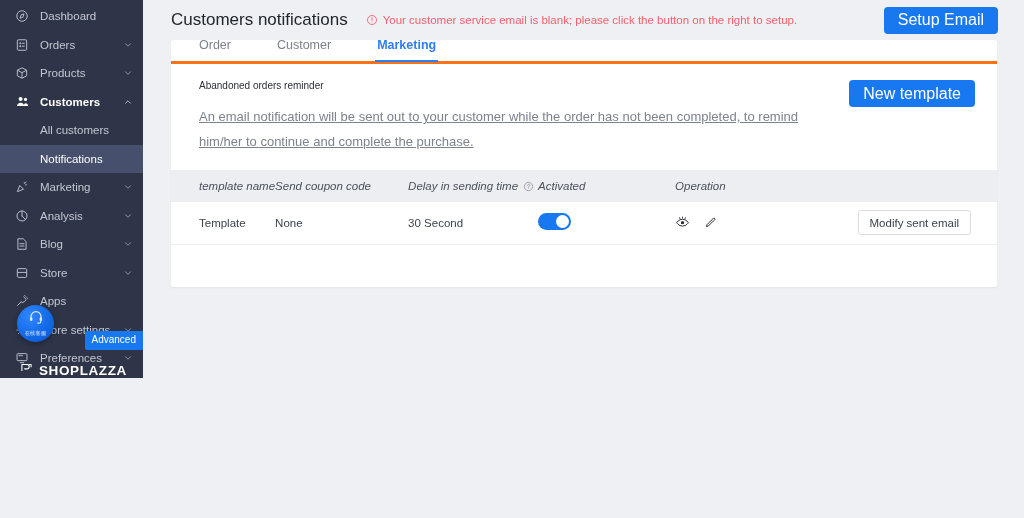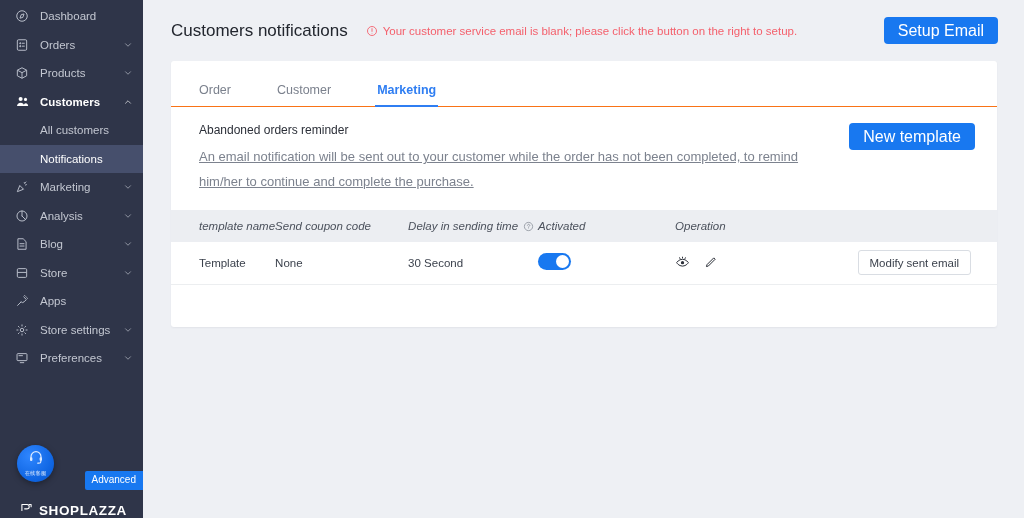--- a/index.html
+++ b/index.html
@@ -6,21 +6,21 @@
   html, body {
     width: 1024px; height: 518px;
     font-family: "Liberation Sans", sans-serif;
     background: #eef0f4;
     overflow: hidden;
   }
   .app { display: flex; width: 1024px; height: 518px; }
 
   
   .sidebar {
-    width: 143px; height: 518px;
+    width: 143px; height: 378px;
     background: #2f3549;
     position: relative;
     flex: 0 0 143px;
     overflow: hidden;
   }
   .nav { padding-top: 2px; }
   .nav-item {
     display: flex; align-items: center;
     height: 28.5px;
     padding: 0 10px 0 14px;
@@ -87,21 +87,21 @@
     background: #1878f0; color: #fff;
     font-size: 10px; line-height: 1;
     padding: 4px 7px 5px 7px;
     border-radius: 2px 0 0 2px;
     white-space: nowrap;
   }
 
   
   .main { flex: 1; height: 518px; background: #eef0f4; overflow: hidden; }
   .topbar {
-    height: 61px; display: flex; align-items: center;
+    height: 40px; display: flex; align-items: center;
     padding: 0 26px 0 28px;
   }
   .page-title {
     font-size: 17px; color: #22262e; font-weight: normal;
     white-space: nowrap;
   }
   .warn {
     display: flex; align-items: center;
     margin-left: 18px; color: #f4606c; font-size: 11.5px;
     white-space: nowrap;
@@ -117,43 +117,43 @@
 
   .card {
     margin: 0 28px 0 28px;
     background: #ffffff;
     border-radius: 3px;
     width: 826px;
     box-shadow: 0 1px 2px rgba(30,40,60,.06);
   }
   .tabs {
     display: flex; align-items: flex-end;
-    height: 46px;
-    border-bottom: 1px solid #f97316;
+    height: 24px;
+    border-bottom: 3px solid #f97316;
     padding-left: 28px;
   }
   .tab {
     font-size: 12.5px; color: #7b818d;
     padding: 0 0 9px 0; margin-right: 46px;
     cursor: pointer; position: relative;
     white-space: nowrap;
   }
   .tab.active { color: #2f7ef2; font-weight: bold; }
   .tab.active::after {
     content: ""; position: absolute;
     left: -2px; right: -2px; bottom: -1px;
     height: 2px; background: #2f7ef2;
   }
 
   .desc-row {
     display: flex; align-items: flex-start;
     padding: 16px 22px 16px 28px;
   }
   .desc-col { flex: 1; padding-right: 22px; }
-  .desc-title { font-size: 12px; color: #2b2f38; margin-bottom: 7px; }
+  .desc-title { font-size: 10px; color: #2b2f38; margin-bottom: 13px; }
   .desc-body { font-size: 13px; color: #7c828e; line-height: 25px; max-width: 672px; text-decoration: underline; }
 
   table { width: 100%; border-collapse: collapse; }
   thead tr { background: #eceef2; }
   th {
     text-align: left; font-weight: normal;
     font-size: 11.5px; color: #4b515c;
     height: 32px; padding: 0;
     white-space: nowrap;
     font-style: italic;

